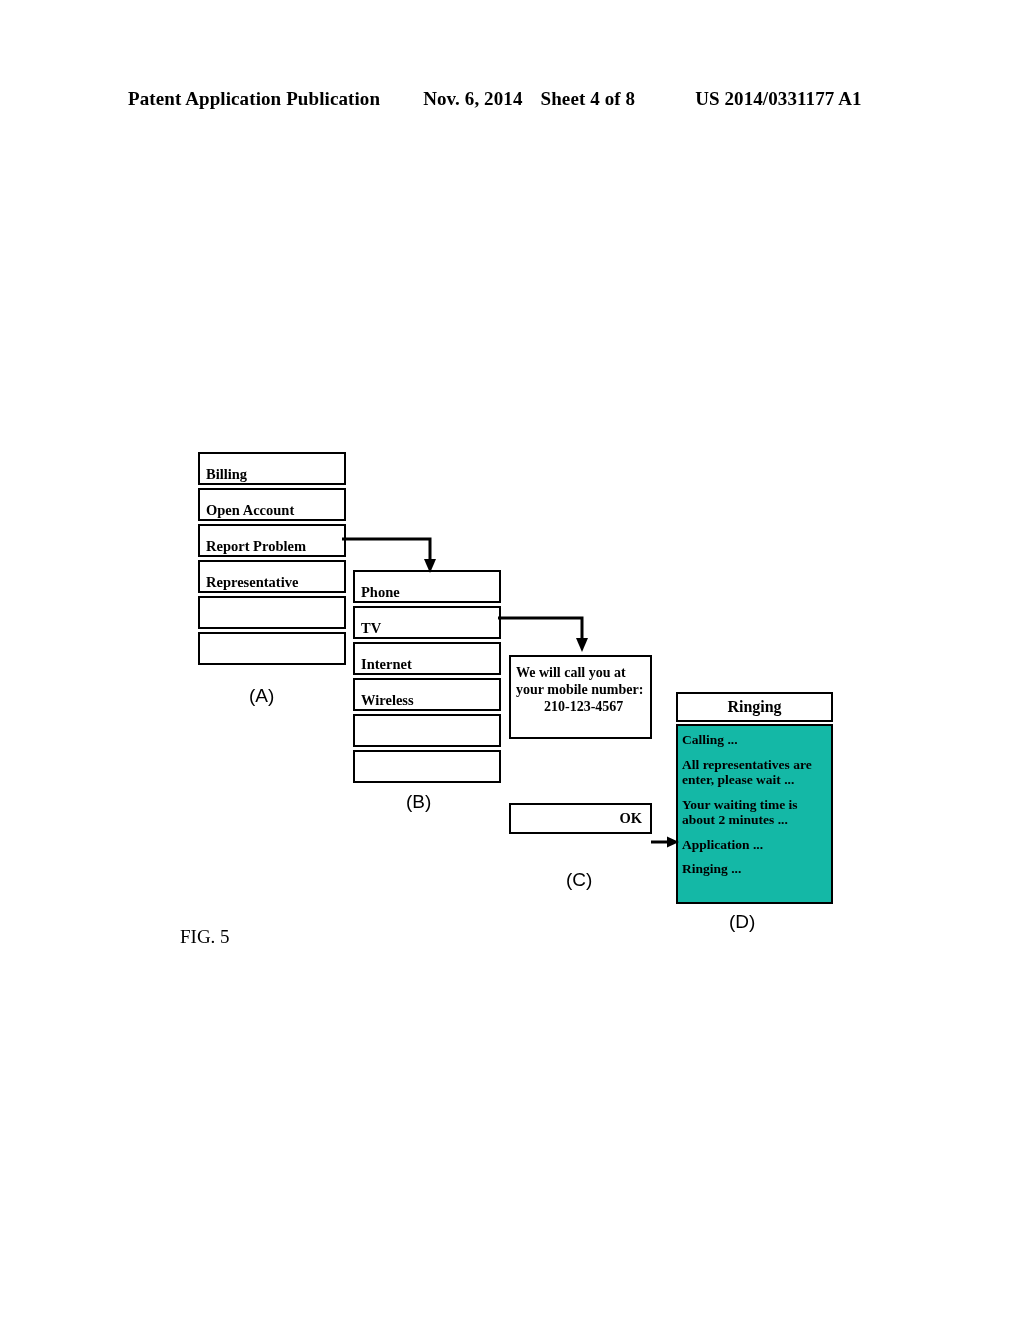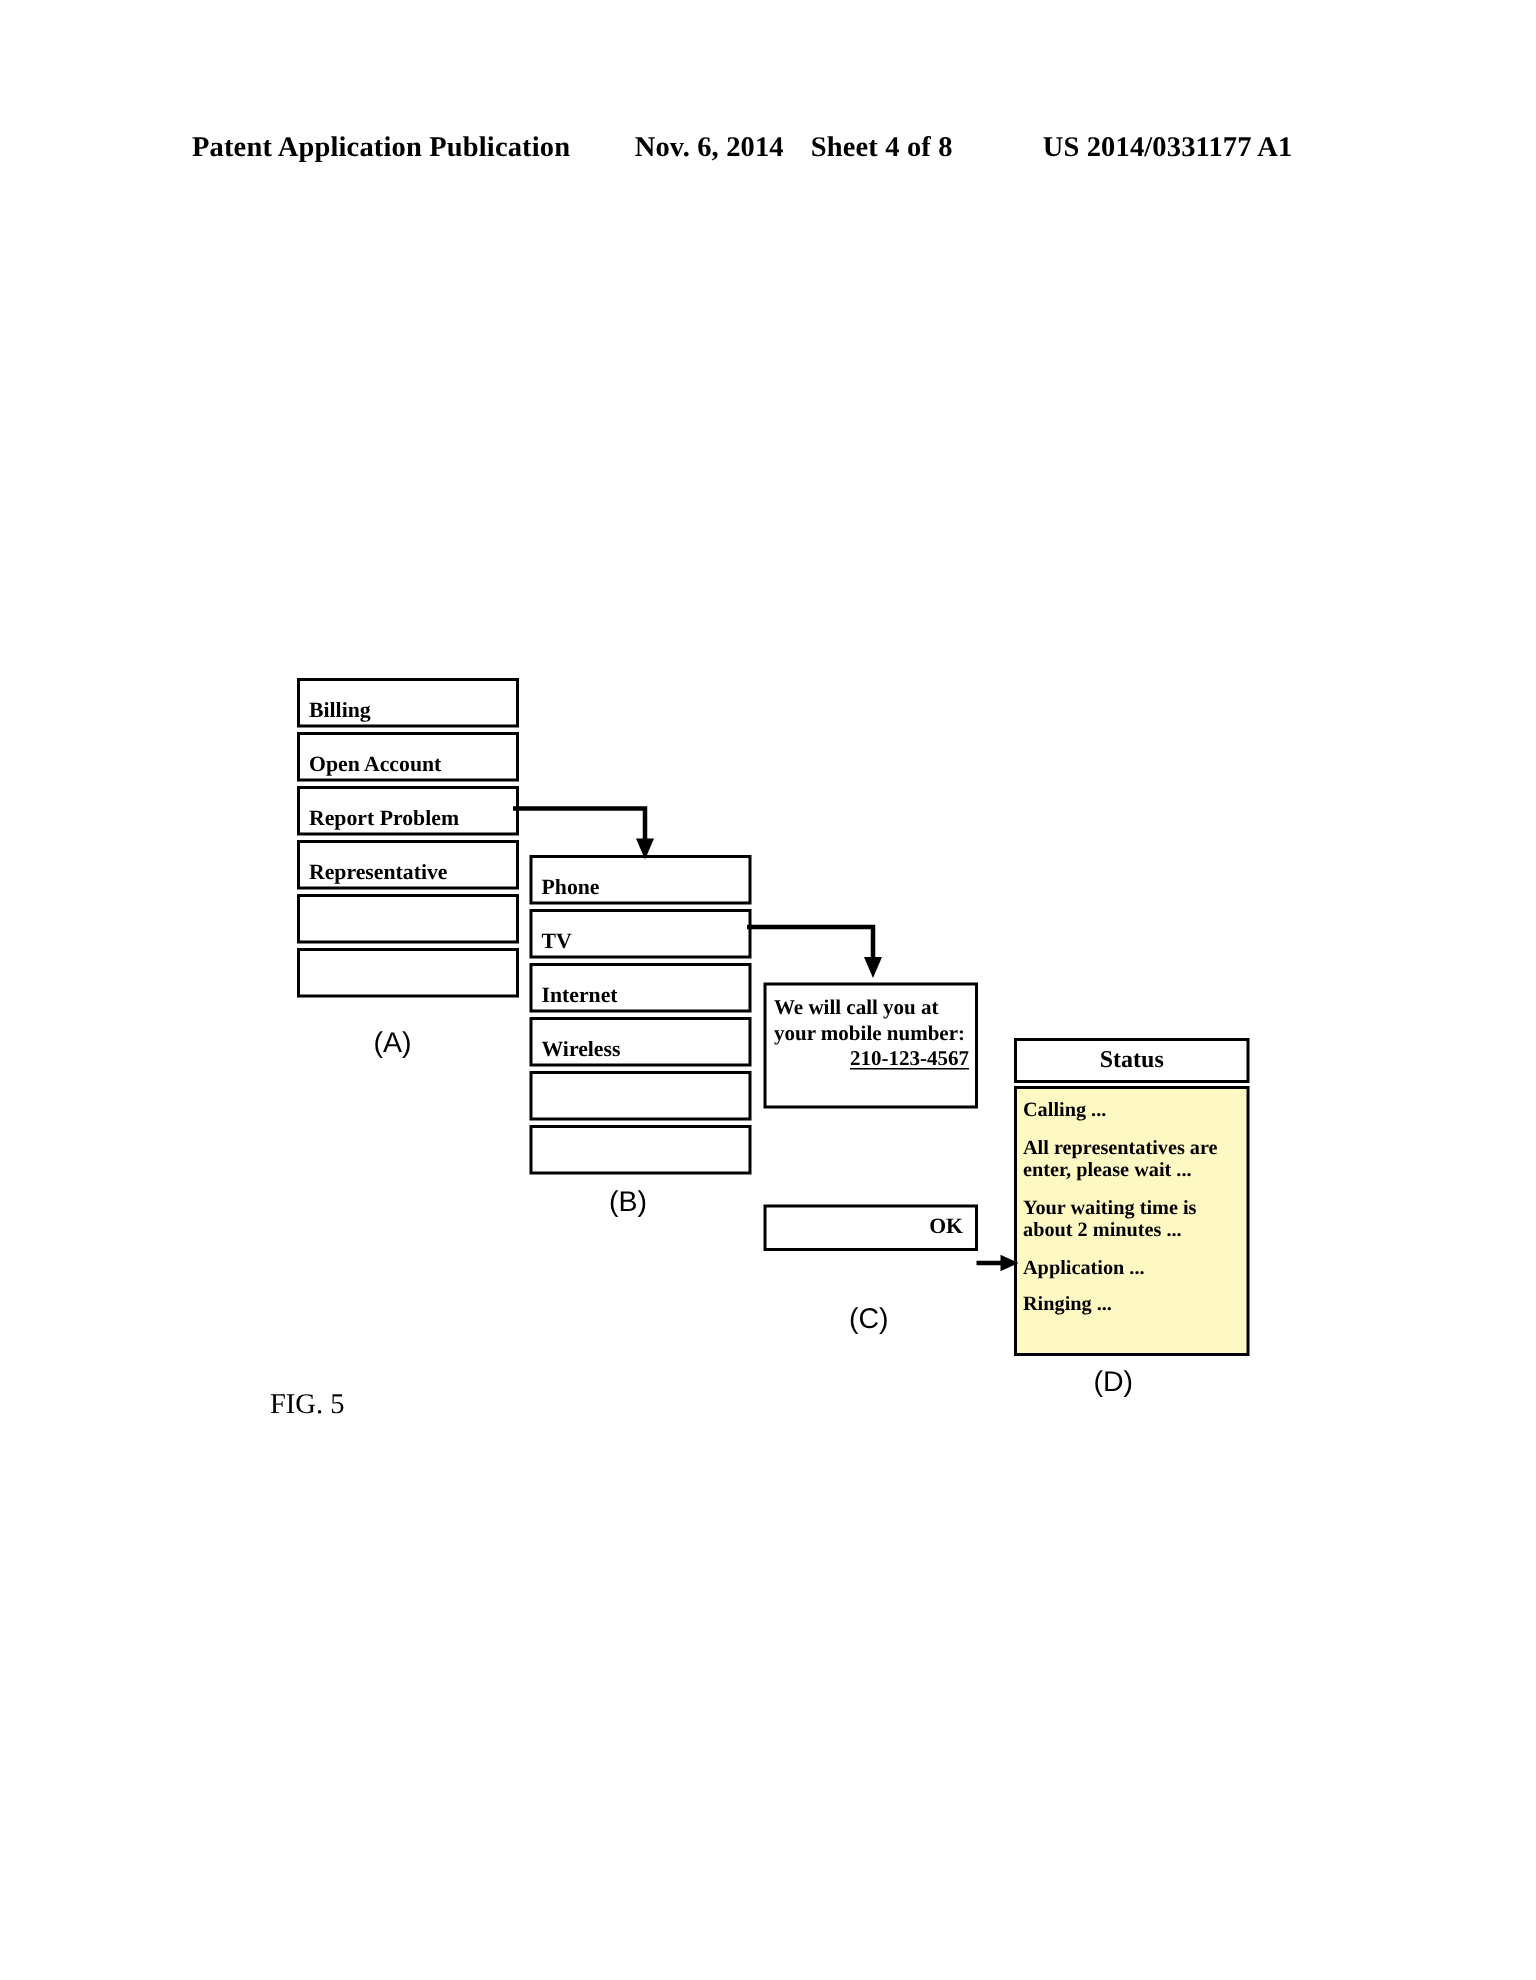--- a/index.html
+++ b/index.html
@@ -84,26 +84,24 @@
     font-weight: bold;
     font-size: 14px;
     line-height: 1.18;
   }
   #c-msg {
     top: 0; width: 143px; height: 84px;
     padding: 8px 4px 4px 5px;
   }
   #c-msg .phone-number {
     display: block;
-    margin-left: 38px;
+    margin-left: 28px;
     margin-top: 1px;
-    text-decoration: underline;
     text-underline-offset: 2px;
     white-space: nowrap;
-    text-align: right;
   }
   #c-entry {
     top: 86px; width: 143px; height: 60px;
     padding: 6px 4px 0 5px;
   }
   #c-entry .entry-rule {
     position: absolute;
     left: 8px;
     bottom: 9px;
     width: 122px;
@@ -134,21 +132,21 @@
     font-family: "Liberation Serif", serif;
     font-weight: bold;
     font-size: 16px;
   }
   #d-body {
     position: absolute;
     top: 32px; left: 0;
     box-sizing: border-box;
     width: 157px; height: 180px;
     border: 2px solid #000;
-    background: #fef9c3;
+    background: #14b8a6;
     padding: 6px 3px 0 4px;
   }
   #d-body .status-line {
     font-family: "Liberation Serif", serif;
     font-weight: bold;
     font-size: 13.5px;
     line-height: 1.15;
     margin-bottom: 9px;
     white-space: pre-line;
   }
@@ -250,21 +248,21 @@
       <span class="phone-number">210-123-4567</span>
     </div>
     <div class="cbox" id="c-ok">
       <span>OK</span>
     </div>
   </div>
   <div class="panel-caption" id="cap-c">(C)</div>
 
   <div class="panel" id="panel-d">
     <div id="d-title">
-      <span>Status</span>
+      <span>Ringing</span>
     </div>
     <div id="d-body">
       <div class="status-line">Calling ...</div>
       <div class="status-line">All representatives are enter, please wait ...</div>
       <div class="status-line">Your waiting time is about 2 minutes ...</div>
       <div class="status-line">Application ...</div>
       <div class="status-line">Ringing ...</div>
     </div>
   </div>
   <div class="panel-caption" id="cap-d">(D)</div>

